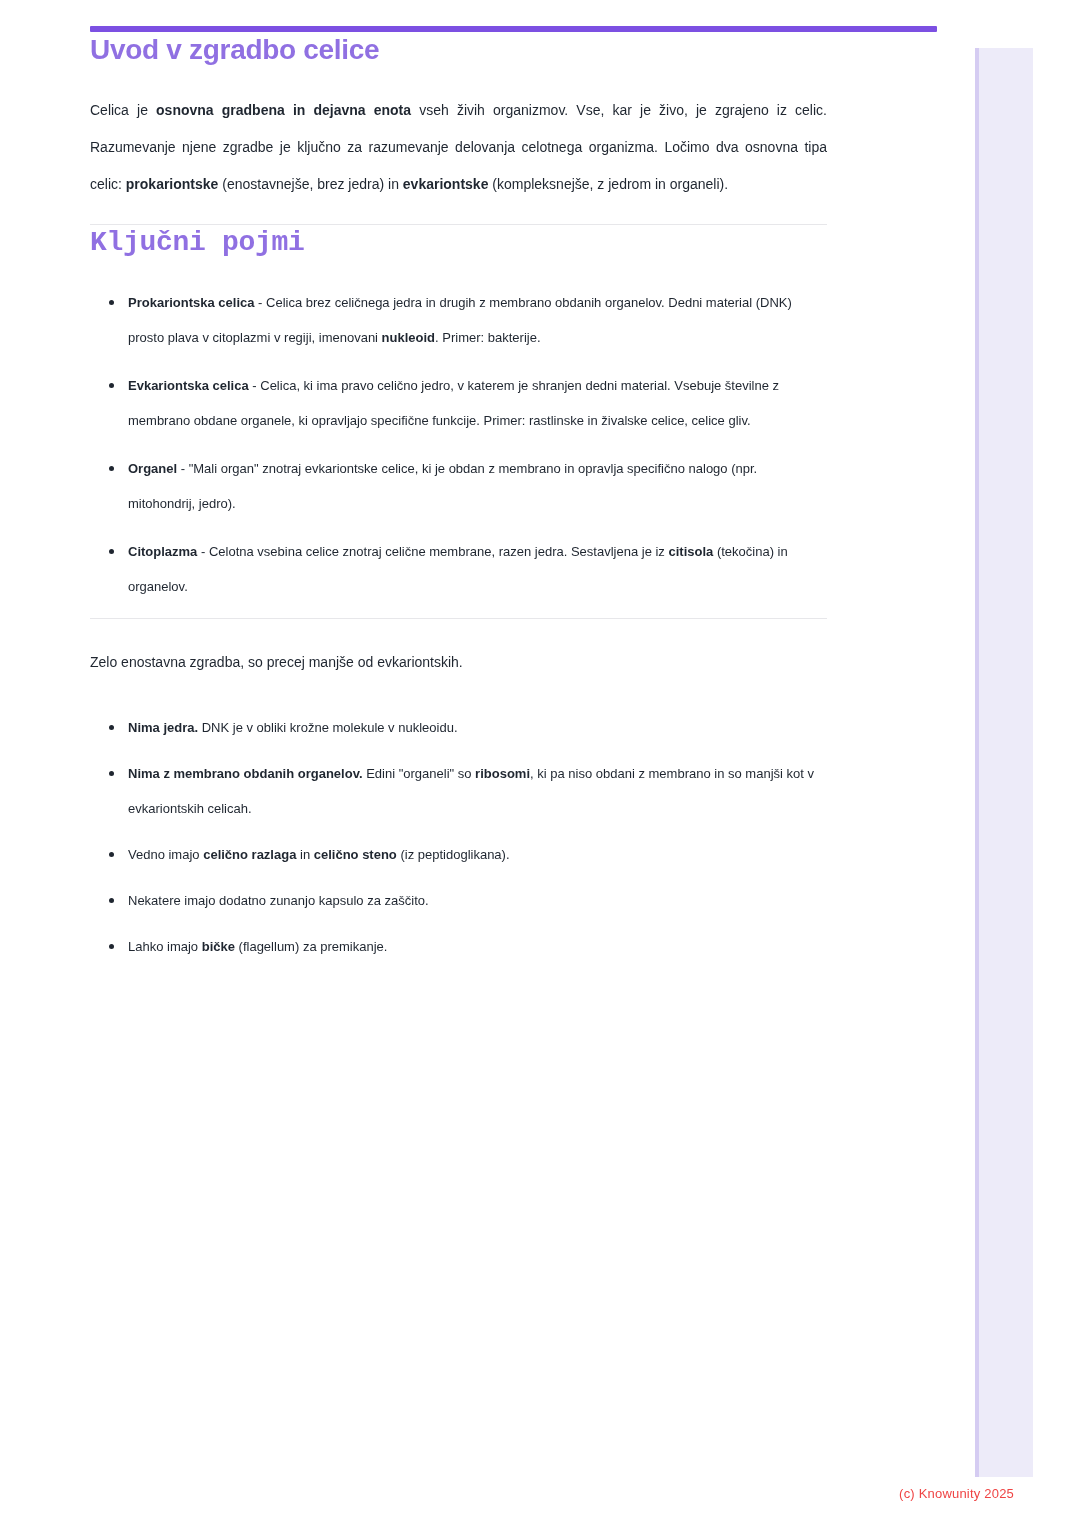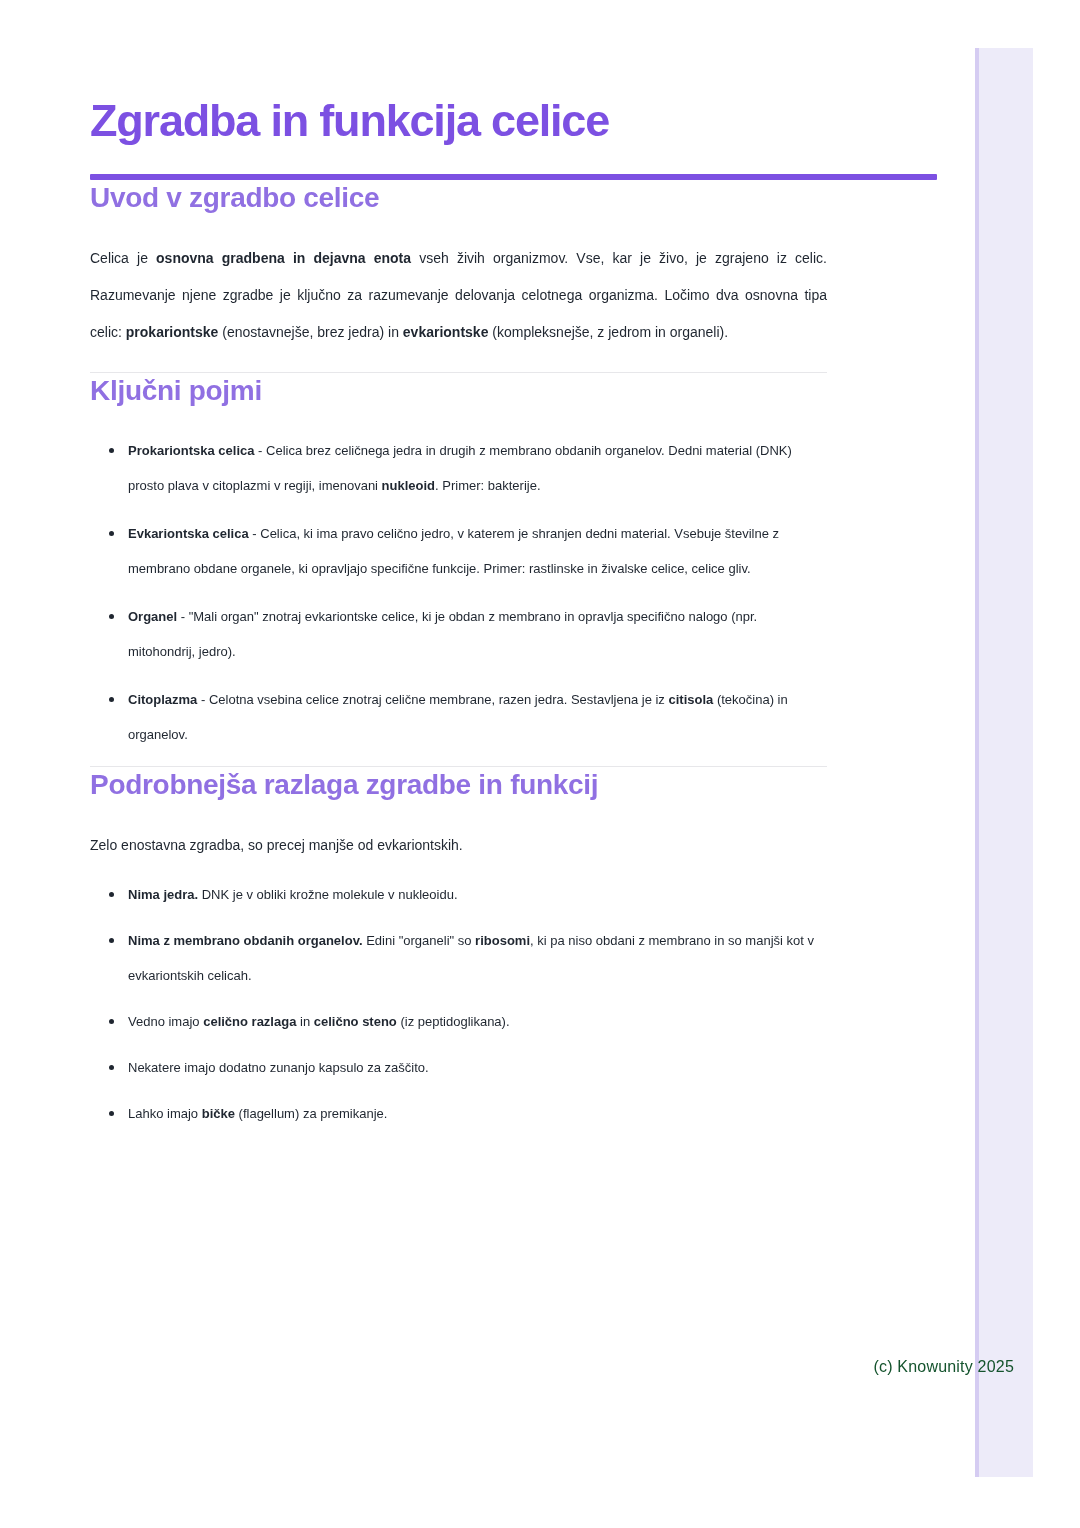--- a/index.html
+++ b/index.html
@@ -16,70 +16,68 @@
   h1.page-title {
     margin:94px 0 0 0; font-size:45px; font-weight:800; line-height:54px;
     letter-spacing:-1.2px; color:#7C50E2; white-space:nowrap;
   }
   .title-rule { width:847px; height:6px; background:#7C50E2; margin-top:26px; border-radius:1px; }
   h2.section-heading {
     margin:0; font-size:28px; font-weight:700; line-height:35px;
     letter-spacing:-0.3px; color:#9070E2;
   }
   .h2-uvod { margin-top:52px; }
-  .h2-kljucni { margin-top:38px; }
+  .h2-kljucni { margin-top:38px;font-family:Liberation Mono, monospace; }
   .h2-podrobnejsa { margin-top:36px; }
   h3.sub-heading { margin:38px 0 0 0; font-size:23.5px; font-weight:700; line-height:29px; color:#8A6EDC; }
   p.body-par {
     margin:25px 0 0 0; font-size:14px; line-height:37px; color:#1F2630;
   }
   p.justified { text-align:justify; }
   .divider { border:none; border-top:1px solid #E7E7EA; margin:0; height:0; }
   .divider-1 { margin-top:21px; }
   .divider-2 { margin-top:14px; }
   ul.bullet-list { margin:24px 0 0 0; padding-left:35px; color:#1F2630; }
-  ul.bullet-list-2 { margin-top:12px; }
+  ul.bullet-list-2 { margin-top:28px; }
   ul.bullet-list li { font-size:13px; line-height:35px; margin-bottom:12px; padding-left:3px; }
   ul.bullet-list-2 li { margin-bottom:10px; }
   ul.bullet-list li:last-child { margin-bottom:0; }
   ul.bullet-list li::marker { font-size:15px; }
   strong { font-weight:700; }
   .watermark {
-    position:absolute; top:1358px; right:66px; font-size:16px;
-    color:#14532d; letter-spacing:0.2px;
+    position:absolute; top:1486px; right:66px; font-size:13px;
+    color:#ef4444; letter-spacing:0.2px;
   }
 </style>
 </head>
 <body>
 
 <div class="page">
 
   <div class="side-strip"></div>
 
   <div class="content">
 
-    <h1 class="page-title">Zgradba in funkcija celice</h1>
     <div class="title-rule"></div>
 
     <h2 class="section-heading h2-uvod">Uvod v zgradbo celice</h2>
     <p class="body-par justified"><span>Celica je </span><strong>osnovna gradbena in dejavna enota</strong><span> vseh živih organizmov. Vse, kar je živo, je zgrajeno iz celic. Razumevanje njene zgradbe je ključno za razumevanje delovanja celotnega organizma. Ločimo dva osnovna tipa celic: </span><strong>prokariontske</strong><span> (enostavnejše, brez jedra) in </span><strong>evkariontske</strong><span> (kompleksnejše, z jedrom in organeli).</span></p>
 
     <hr class="divider divider-1">
 
     <h2 class="section-heading h2-kljucni">Ključni pojmi</h2>
     <ul class="bullet-list">
         <li><strong>Prokariontska celica</strong><span> - Celica brez celičnega jedra in drugih z membrano obdanih organelov. Dedni material (DNK) prosto plava v citoplazmi v regiji, imenovani </span><strong>nukleoid</strong><span>. Primer: bakterije.</span></li>
         <li><strong>Evkariontska celica</strong><span> - Celica, ki ima pravo celično jedro, v katerem je shranjen dedni material. Vsebuje številne z membrano obdane organele, ki opravljajo specifične funkcije. Primer: rastlinske in živalske celice, celice gliv.</span></li>
         <li><strong>Organel</strong><span> - "Mali organ" znotraj evkariontske celice, ki je obdan z membrano in opravlja specifično nalogo (npr. mitohondrij, jedro).</span></li>
         <li><strong>Citoplazma</strong><span> - Celotna vsebina celice znotraj celične membrane, razen jedra. Sestavljena je iz </span><strong>citisola</strong><span> (tekočina) in organelov.</span></li>
       </ul>
 
     <hr class="divider divider-2">
 
-    <h2 class="section-heading h2-podrobnejsa">Podrobnejša razlaga zgradbe in funkcij</h2>
 
     <p class="body-par"><span>Zelo enostavna zgradba, so precej manjše od evkariontskih.</span></p>
     <ul class="bullet-list bullet-list-2">
         <li><strong>Nima jedra.</strong><span> DNK je v obliki krožne molekule v nukleoidu.</span></li>
         <li><strong>Nima z membrano obdanih organelov.</strong><span> Edini "organeli" so </span><strong>ribosomi</strong><span>, ki pa niso obdani z membrano in so manjši kot v evkariontskih celicah.</span></li>
         <li><span>Vedno imajo </span><strong>celično razlaga</strong><span> in </span><strong>celično steno</strong><span> (iz peptidoglikana).</span></li>
         <li><span>Nekatere imajo dodatno zunanjo kapsulo za zaščito.</span></li>
         <li><span>Lahko imajo </span><strong>bičke</strong><span> (flagellum) za premikanje.</span></li>
       </ul>
 

